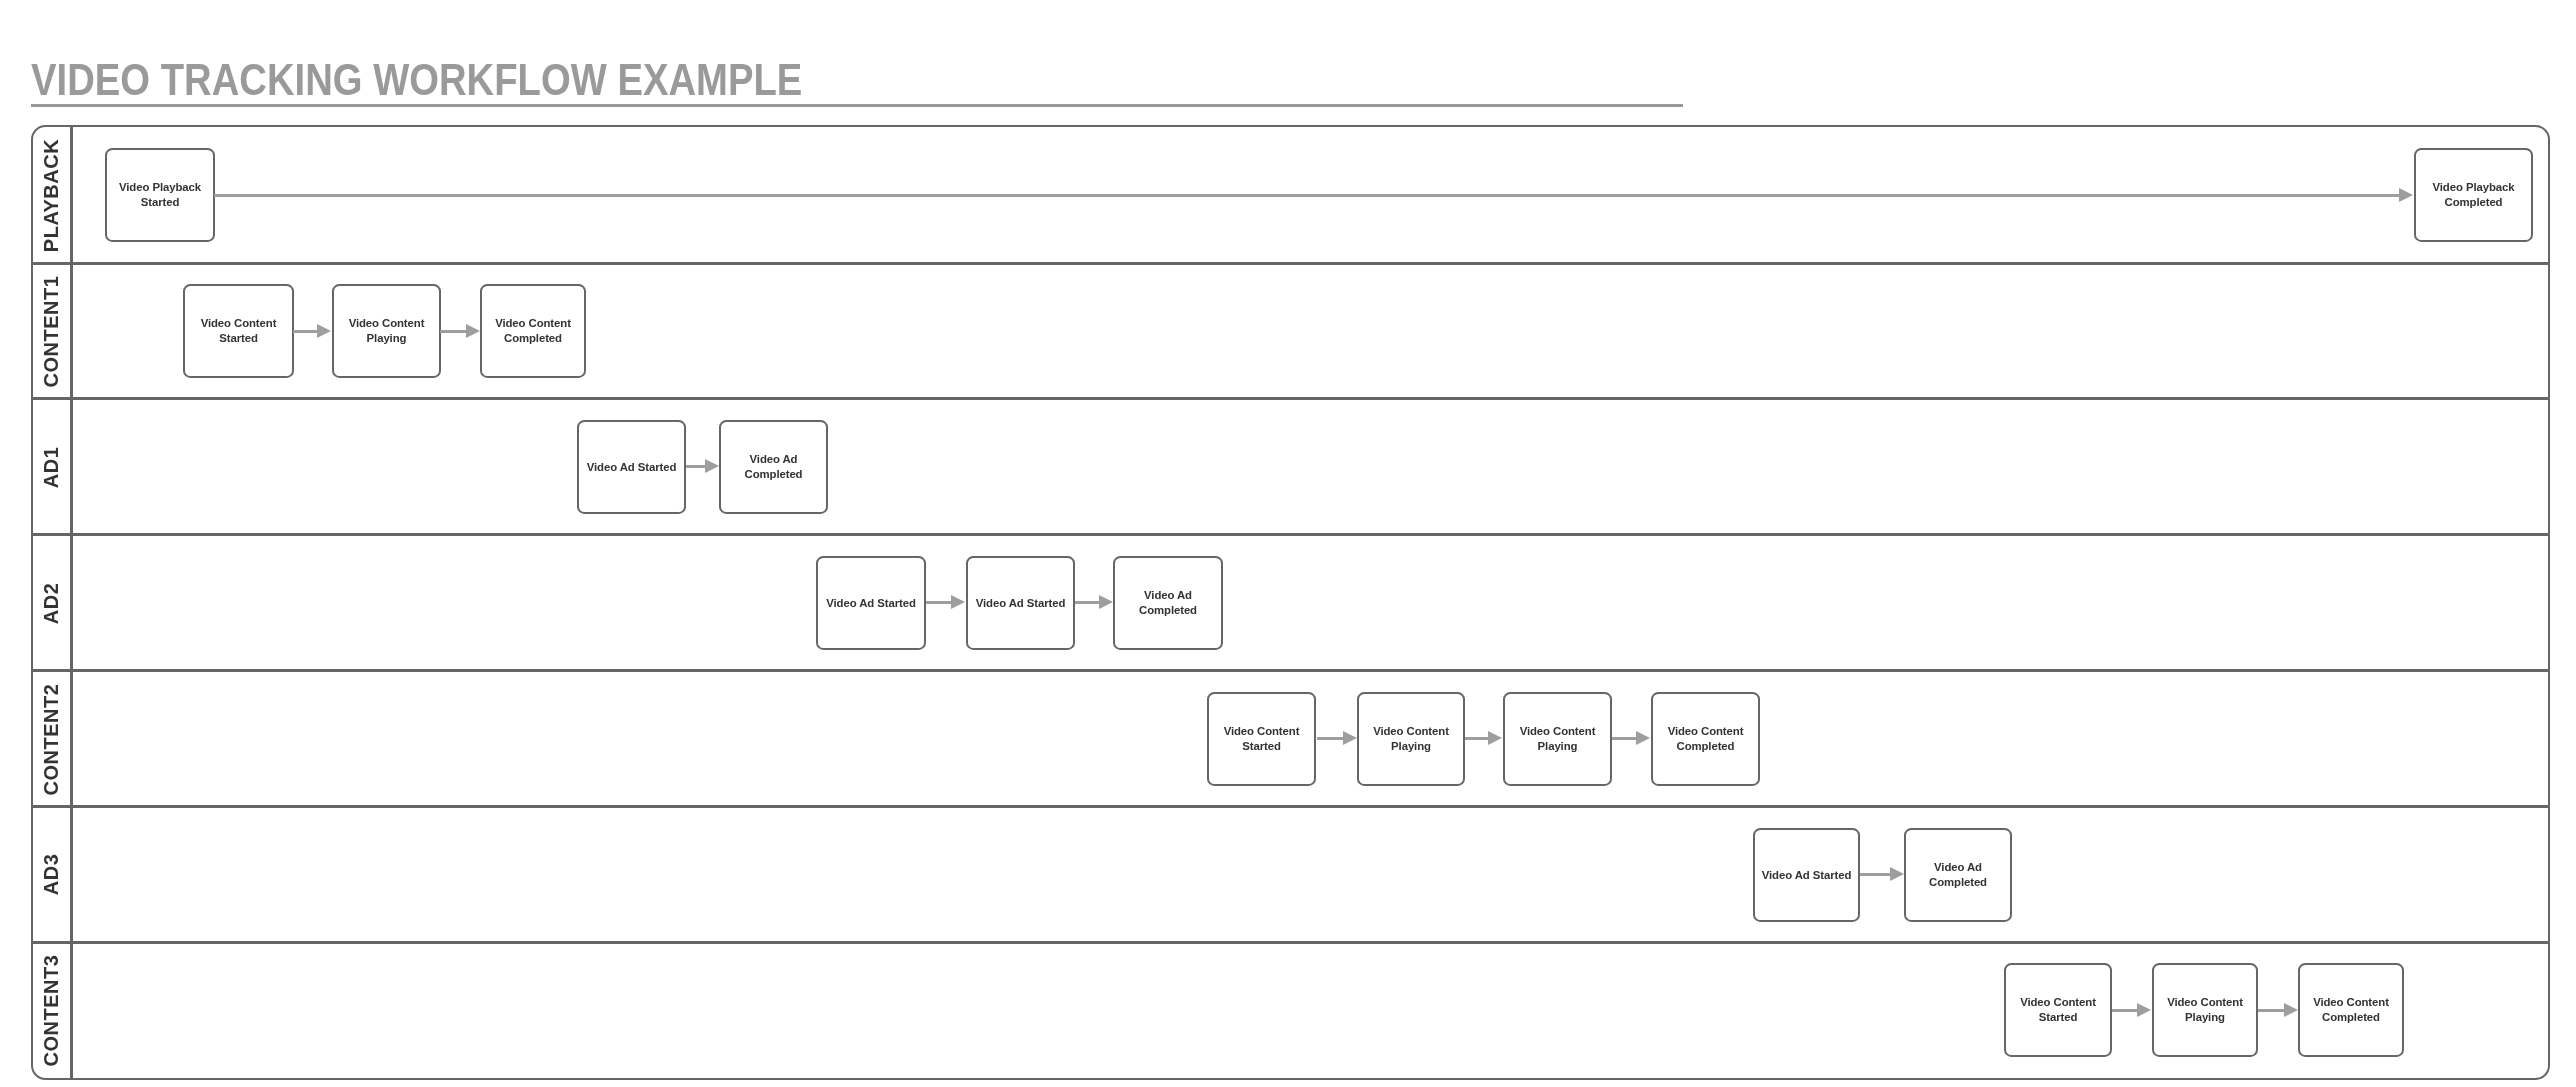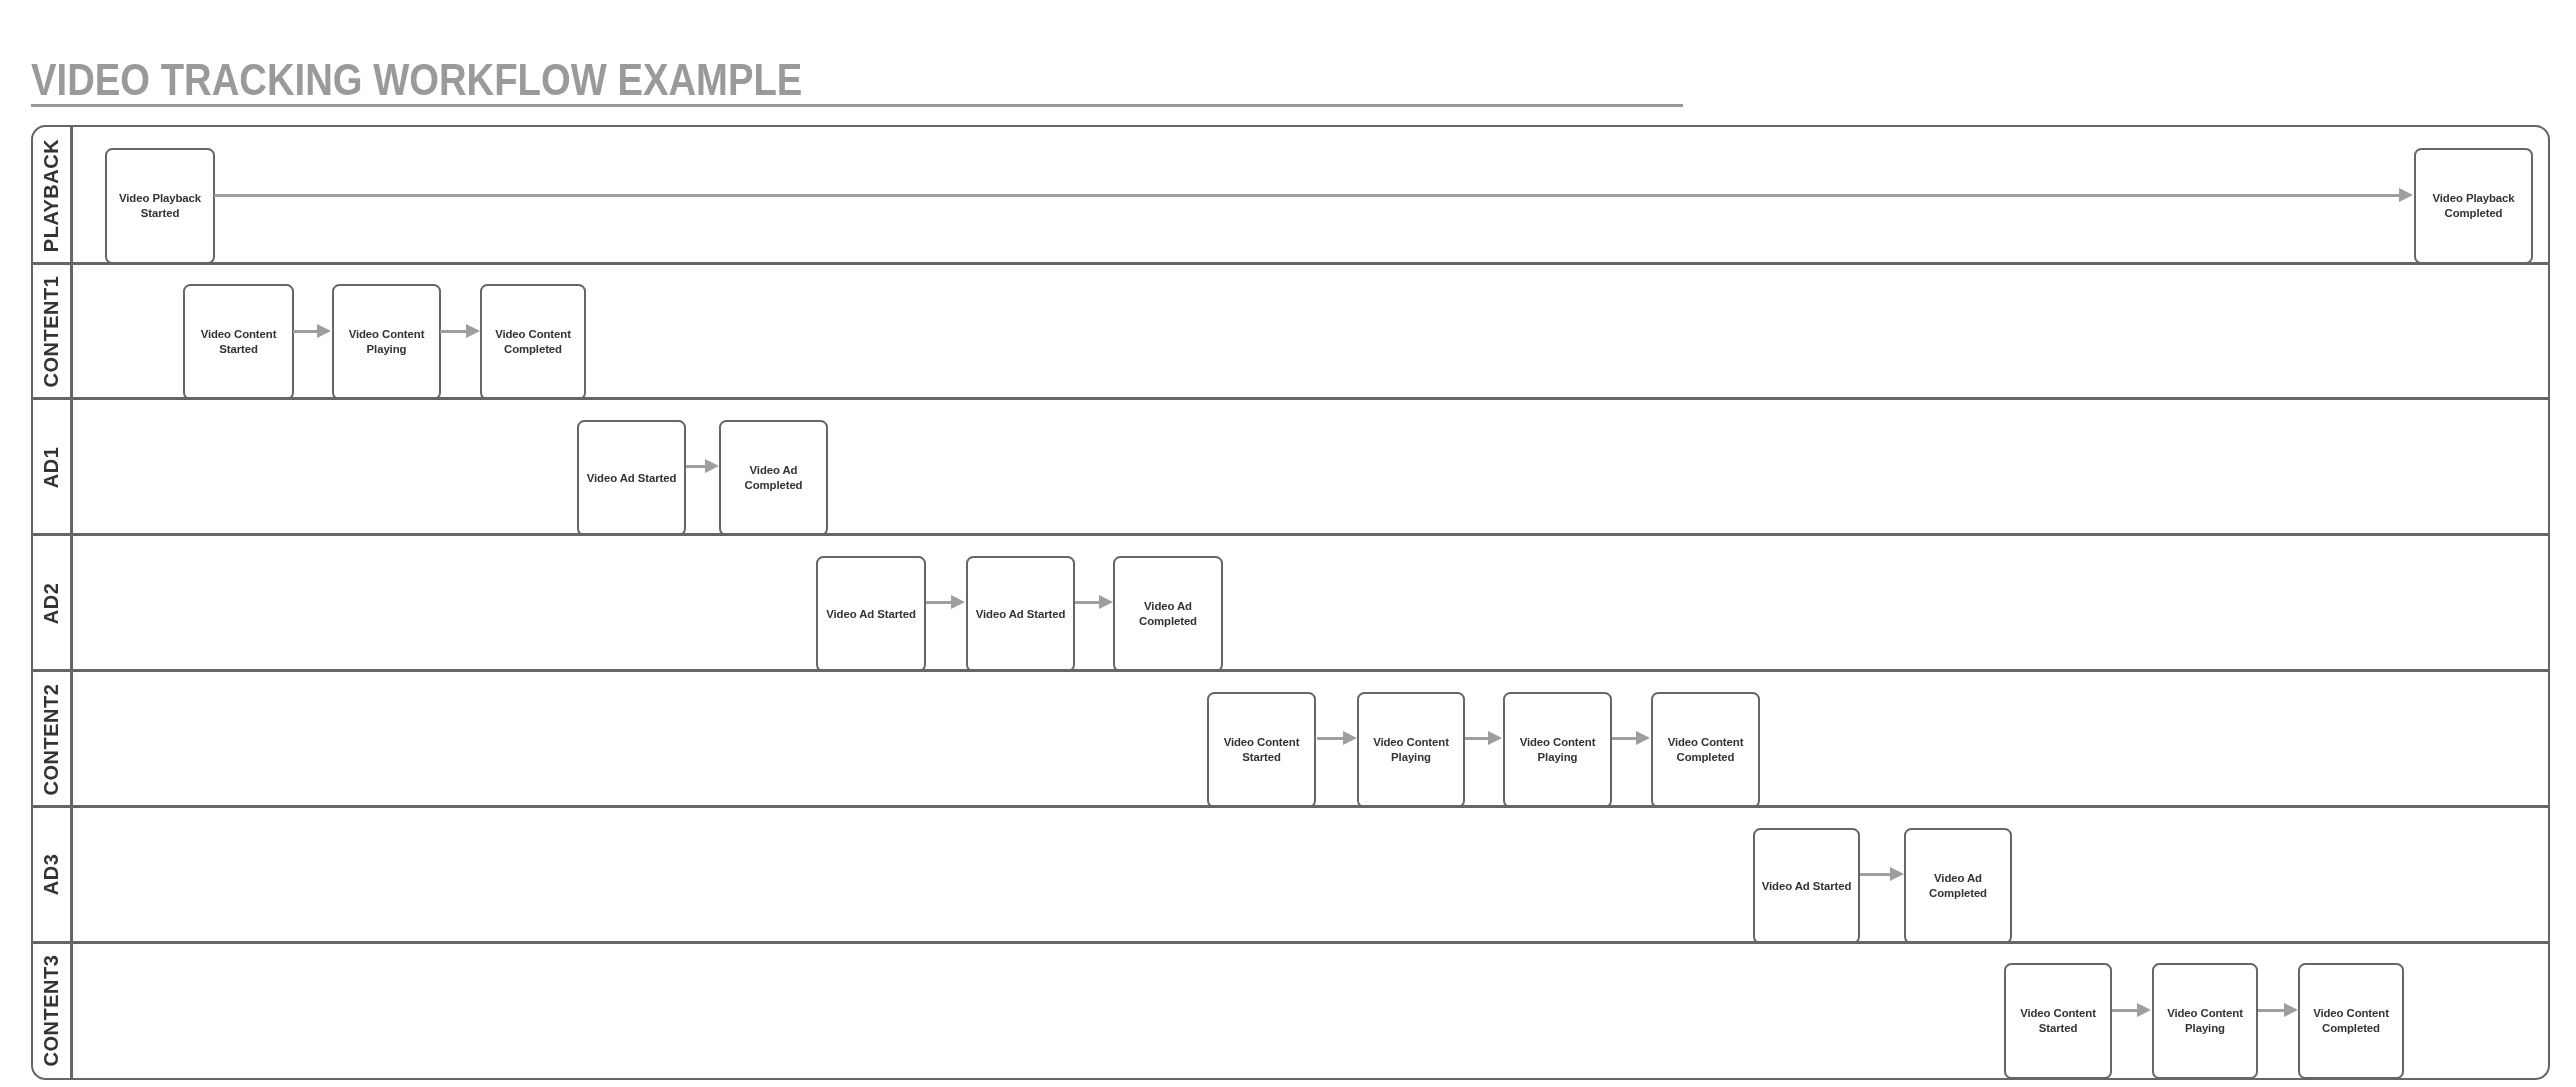--- a/index.html
+++ b/index.html
@@ -42,21 +42,21 @@
     position:absolute;left:0;width:37px;
     display:flex;align-items:center;justify-content:center;
   }
   .lane-header span{
     transform:rotate(-90deg);white-space:nowrap;
     font-size:20px;font-weight:bold;letter-spacing:0.5px;
     color:var(--c-lane-text);
   }
 
   .node{
-    position:absolute;height:116px;box-sizing:border-box;
+    position:absolute;height:94px;box-sizing:border-box;
     background:var(--c-box-fill);border:2.1px solid var(--c-border);
     border-radius:7.3px;
     display:flex;align-items:center;justify-content:center;
     text-align:center;
   }
   .node-label{
     font-size:11.4px;font-weight:bold;color:var(--c-box-text);
     line-height:1.3;white-space:pre-line;letter-spacing:-0.1px;
   }
 

